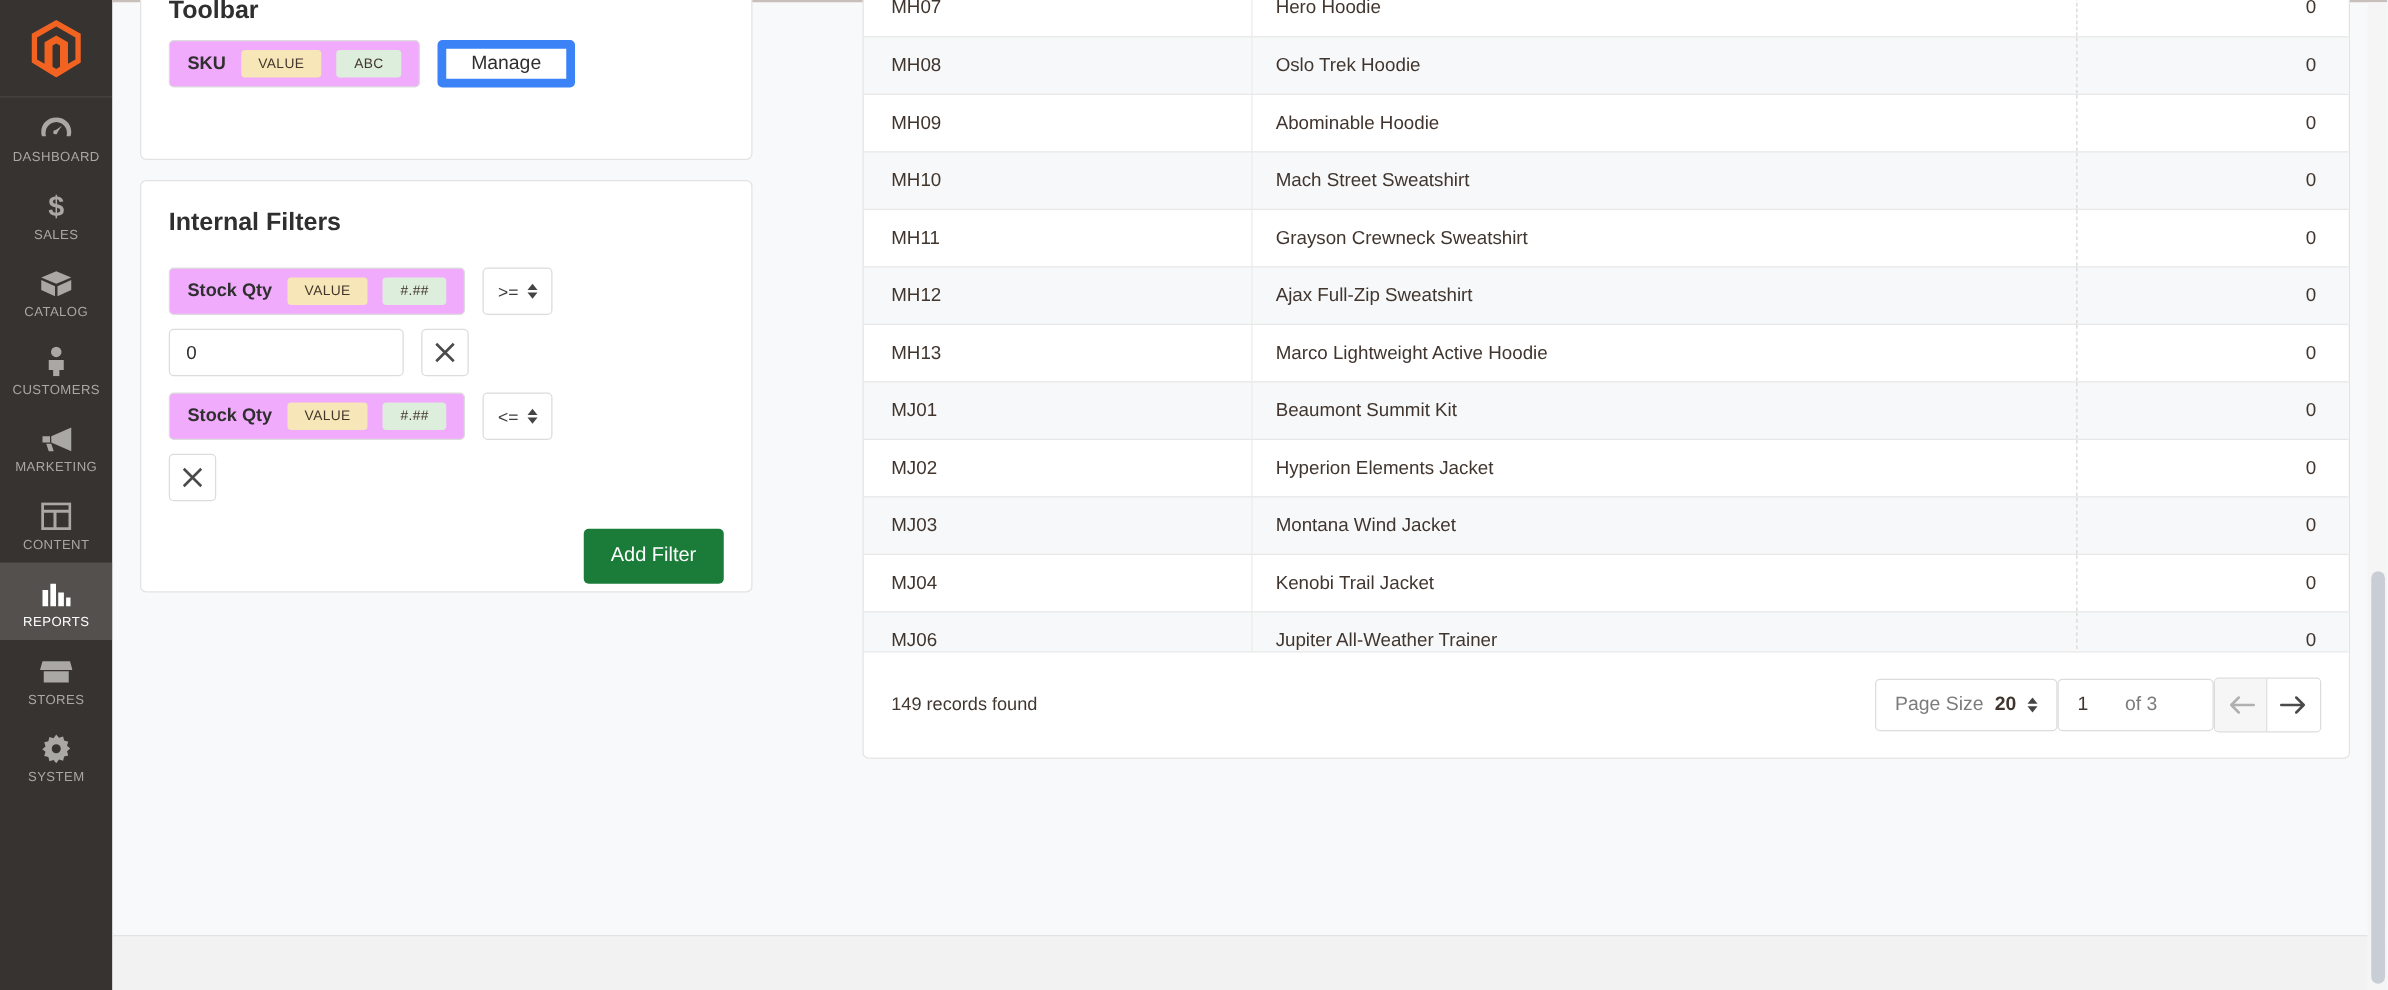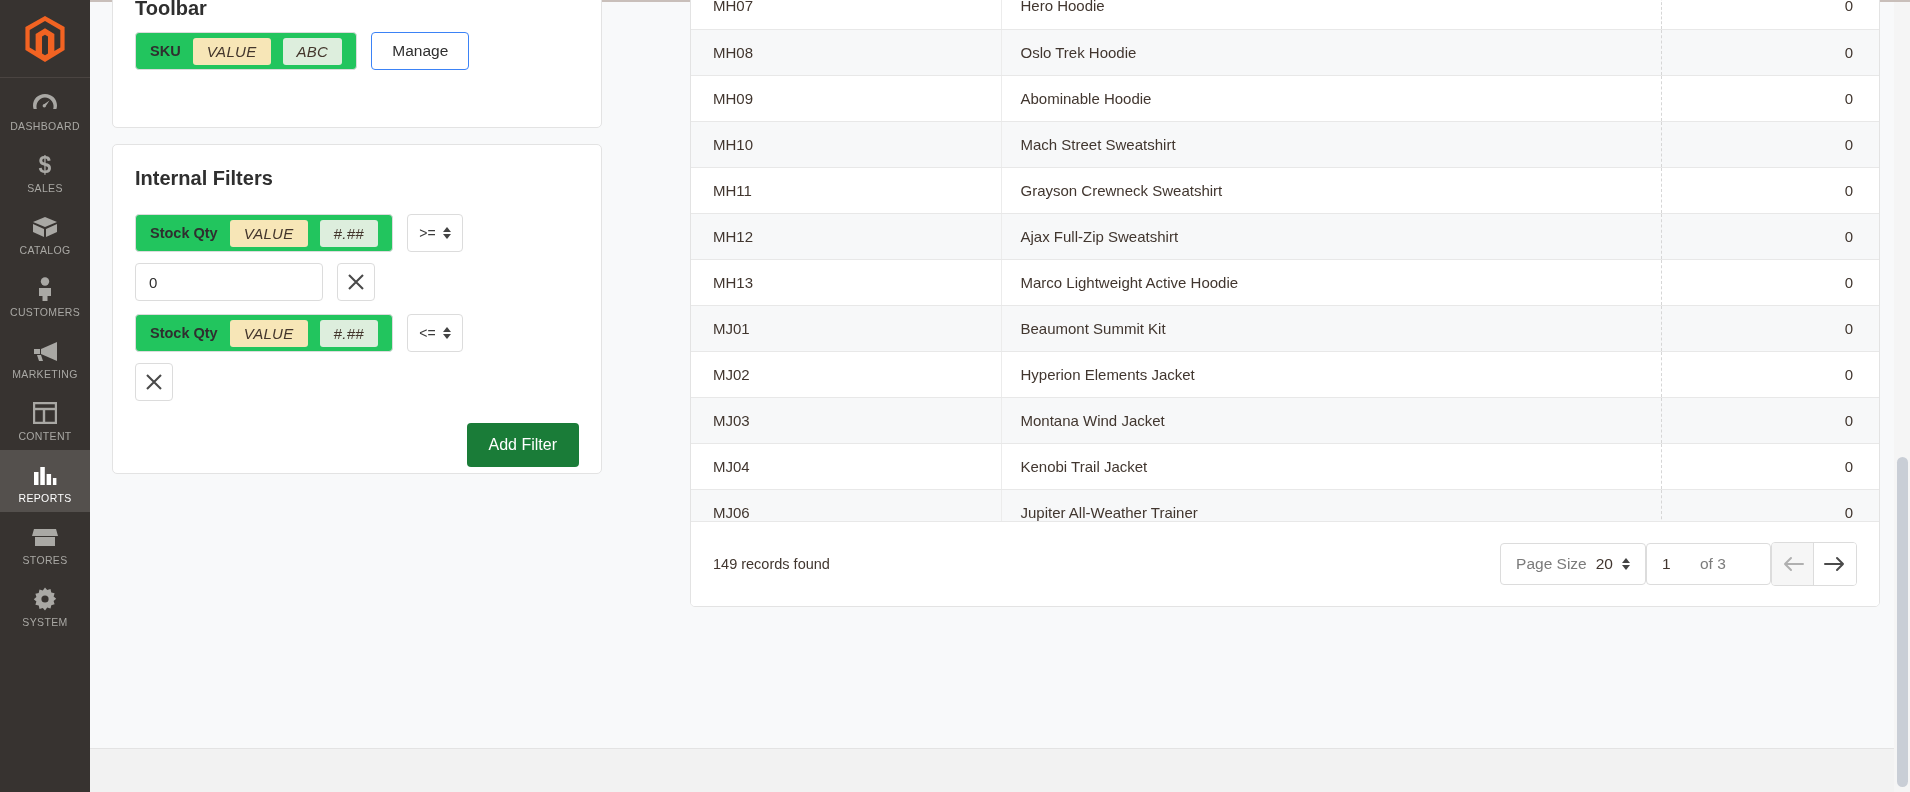--- a/index.html
+++ b/index.html
@@ -75,31 +75,31 @@
   .panel-title {
     font-size: 20px; font-weight: bold; color: #2f2f2f; padding-top: 22px;
   }
   .field-label {
     font-size: 15px; color: #41362f; margin-top: 26px;
   }
   .filter-row { display: flex; align-items: center; gap: 14px; margin-top: 12px; }
   .token-box {
     display: flex; align-items: center; gap: 12px;
     border: 1px solid #dcdcdc; border-radius: 4px;
-    background: #22c55e; padding: 8px 14px; height: 38px;
+    background: #f0abfc; padding: 8px 14px; height: 38px;
   }
   .token-name { font-size: 14.5px; font-weight: bold; color: #2f2f2f; }
   .token-pill {
-    font-size: 15px; padding: 5px 14px; border-radius: 3px;
-    color: #43362c; letter-spacing: .3px; font-style: italic;
+    font-size: 11px; padding: 5px 14px; border-radius: 3px;
+    color: #43362c; letter-spacing: .3px;
   }
   .pill-value { background: #f7e6b7; }
   .pill-type { background: #ddeedd; }
   .btn-plain {
-    border: 1px solid #3b82f6; border-radius: 4px; background: #fff;
+    border: 7px solid #3b82f6; border-radius: 4px; background: #fff;
     font-size: 15.5px; color: #2f2f2f; height: 38px;
     padding: 0 20px; cursor: pointer; font-family: inherit;
     display: flex; align-items: center; justify-content: center;
   }
   .op-select {
     border: 1px solid #dcdcdc; border-radius: 4px; background: #fff;
     height: 38px; min-width: 56px; cursor: pointer;
     display: flex; align-items: center; justify-content: center; gap: 7px;
     padding: 0 10px;
   }
@@ -158,21 +158,21 @@
     background: #fff; border-top: 1px solid #e8e8e8;
   }
   .records-text { font-size: 14.5px; color: #41362f; }
   .foot-right { margin-left: auto; display: flex; align-items: center; }
   .page-size {
     border: 1px solid #dcdcdc; border-radius: 4px; background: #fff;
     height: 42px; padding: 0 15px; cursor: pointer;
     display: flex; align-items: center; gap: 9px;
   }
   .page-size-text { font-size: 15.5px; color: #7b7b7b; }
-  .page-size-text b { color: #41362f; font-weight: normal; }
+  .page-size-text b { color: #41362f; font-weight: bold; }
   .page-box {
     border: 1px solid #dcdcdc; border-radius: 4px; background: #fff;
     height: 42px; width: 125px; display: flex; align-items: center;
     padding: 0 15px;
   }
   .page-num {
     font-size: 15.5px; color: #41362f; border: none; outline: none;
     width: 34px; background: transparent; font-family: inherit;
   }
   .page-of { font-size: 15.5px; color: #7b7b7b; margin-left: 4px; }

